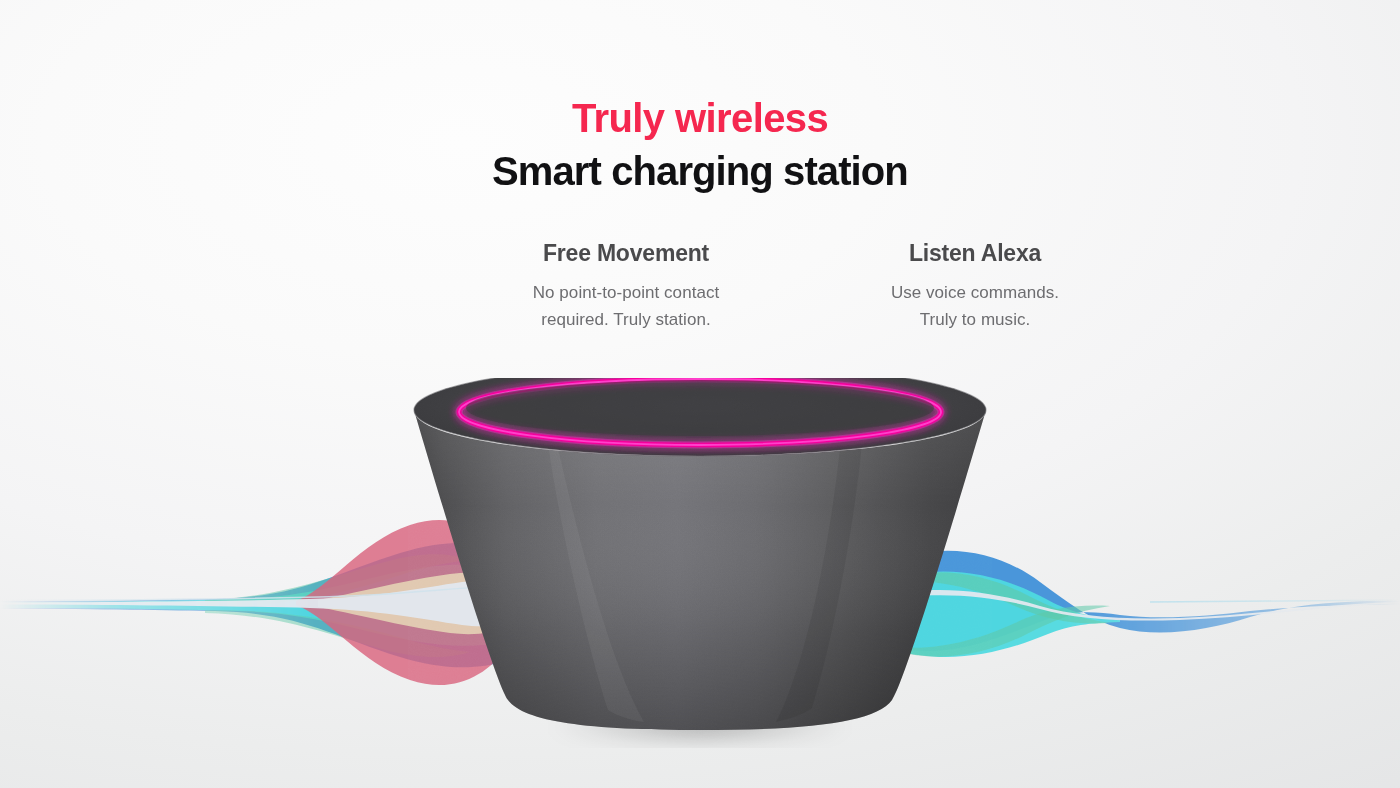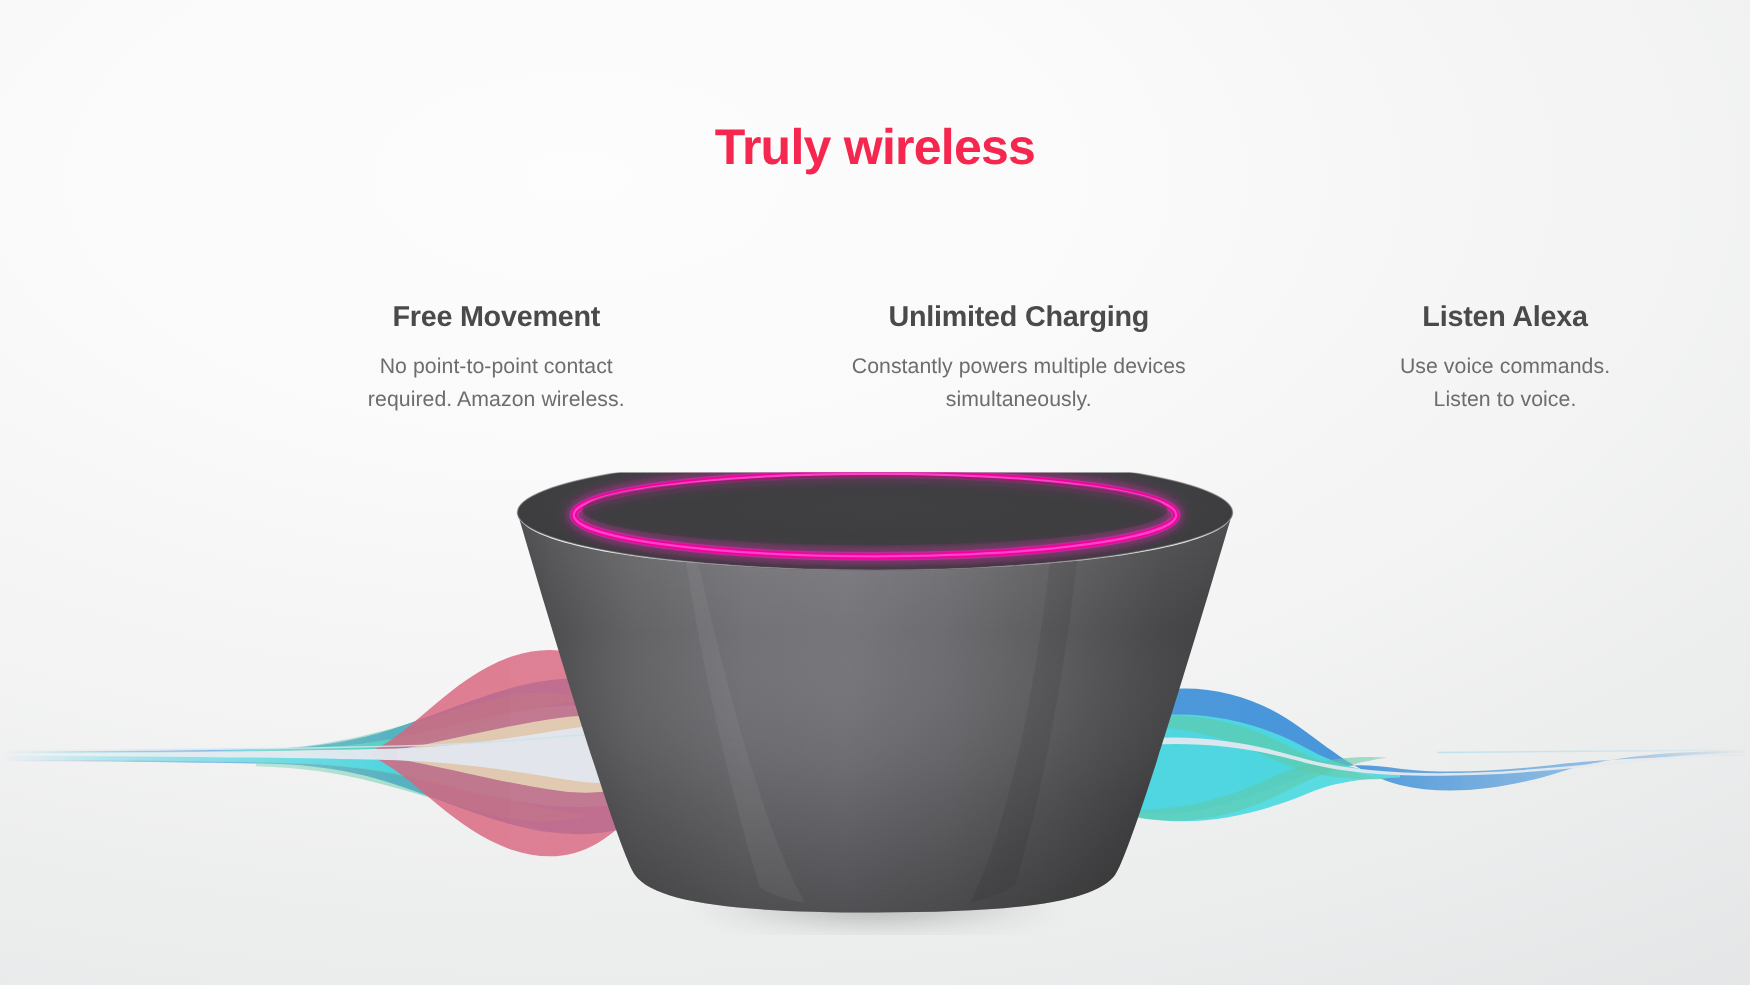--- a/index.html
+++ b/index.html
@@ -320,37 +320,33 @@
       <ellipse cx="292" cy="34" rx="241" ry="33" fill="none" stroke="#ff46cf" stroke-width="1.8" stroke-opacity="0.9"></ellipse>
 
       <ellipse cx="292" cy="30" rx="234" ry="28" fill="#3a3a3d" opacity="0.55"></ellipse>
 
       <rect x="0" y="0" width="584" height="370" filter="url(#noise)" opacity="0.055" style="mix-blend-mode:overlay"></rect>
     </svg>
   </div>
 
   <div id="headline">
     <span id="eyebrow">Truly wireless</span>
+    <span id="title">Smart charging station</span>
   </div>
 
   <div id="features">
 
     <div class="feature f0">
       <span class="feature-title">Free Movement</span>
       <span class="feature-desc">No point-to-point contact
-required. Amazon wireless.</span>
+required. Truly station.</span>
     </div>
 
-    <div class="feature f1">
-      <span class="feature-title">Unlimited Charging</span>
-      <span class="feature-desc">Constantly powers multiple devices
-simultaneously.</span>
-    </div>
 
     <div class="feature f2">
       <span class="feature-title">Listen Alexa</span>
       <span class="feature-desc">Use voice commands.
-Listen to voice.</span>
+Truly to music.</span>
     </div>
 
   </div>
 
 </div>
 
 </body></html>

